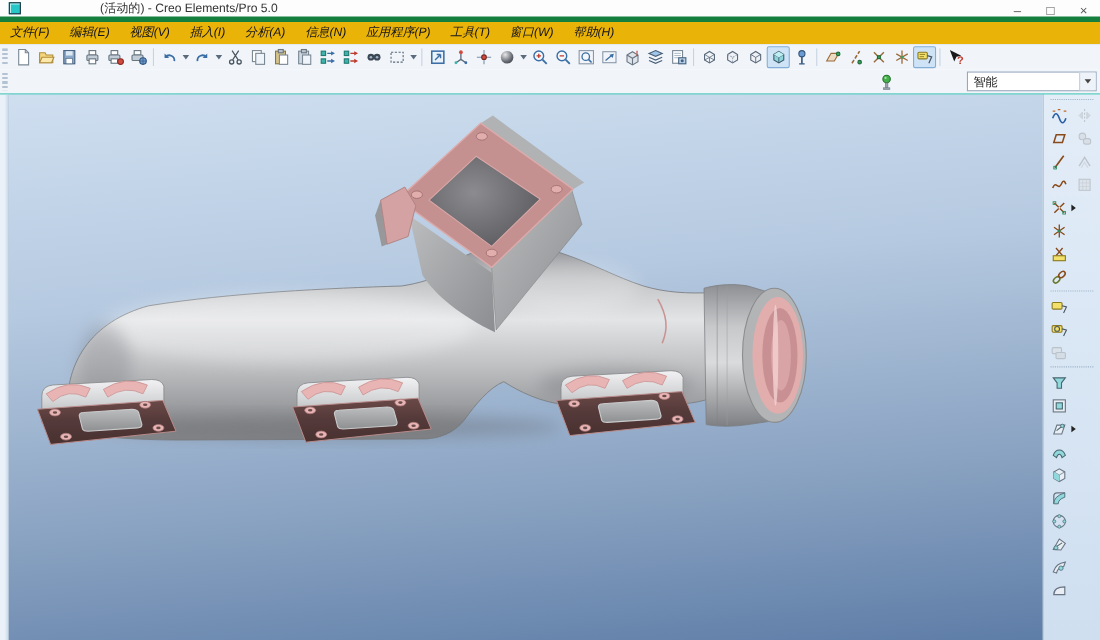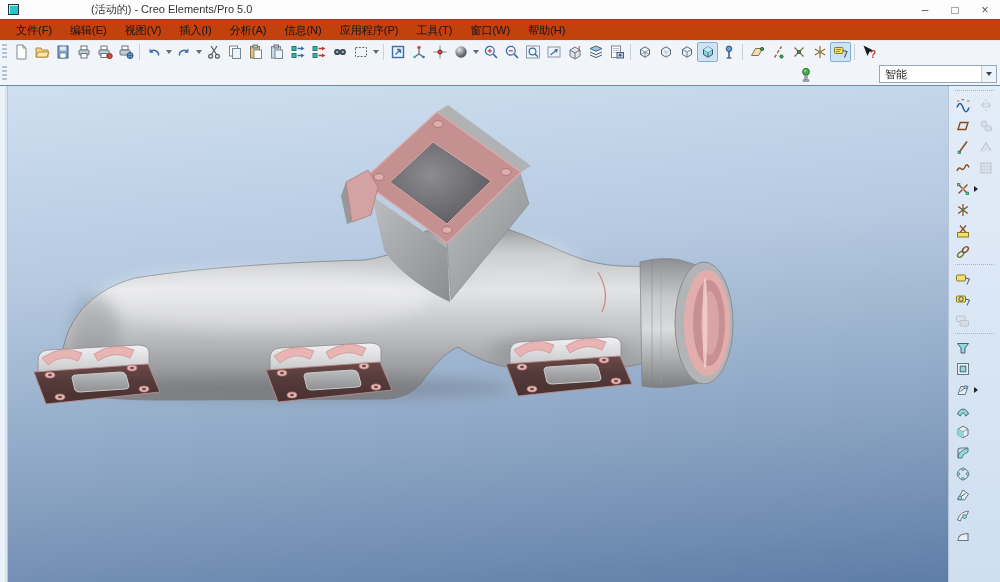--- a/index.html
+++ b/index.html
@@ -1,30 +1,30 @@
 <!DOCTYPE html>
 <html><head>
 <meta charset="utf-8">
 <style>
   * { box-sizing: border-box; margin: 0; padding: 0; }
   html,body { width:1000px; height:582px; overflow:hidden;
     font-family:"Liberation Sans", sans-serif; background:#fff; }
 
   
   .titlebar { height:20px; background:#fdfdfe; display:flex; align-items:center;
-    border-bottom:1px solid #15803d; position:relative; }
+    border-bottom:5px solid #15803d; position:relative; }
   .app-icon { width:11px; height:11px; margin-left:8px; background:#27c7c7;
     border:1px solid #23333f; box-shadow:inset 1px 1px 0 #bdf0ef; }
   .title-text { margin-left:72px; font-size:11px; color:#333; }
   .win-controls { position:absolute; right:0; top:0; height:20px; display:flex; }
   .win-btn { width:30px; height:20px; display:flex; align-items:center; justify-content:center;
     font-size:12px; color:#555; cursor:default; }
 
   
-  .menubar { height:20px; background:#c2410c; display:flex; align-items:center; padding-left:7px; }
+  .menubar { height:20px; background:#eab308; display:flex; align-items:center; padding-left:0;font-style:italic; }
   .menu-item { padding:0 9px; font-size:11px; color:#14141e; line-height:20px; }
 
   
   .toolbar { height:23px; background:#f1f5fa; display:flex; align-items:center; }
   .toolbar.row1 { border-top:1px solid #e3eaf2; }
   .toolbar.row2 { border-bottom:1px solid #14b8a6; position:relative; }
   .grip { width:5px; height:16px; margin:0 3px 0 2px;
     background:repeating-linear-gradient(to bottom,#b4c3d4 0 2px,transparent 2px 4px); }
   .tsep { width:1px; height:16px; background:#c7d3e1; margin:0 3px; }
   .ti { width:21px; height:20px; display:flex; align-items:center; justify-content:center;

